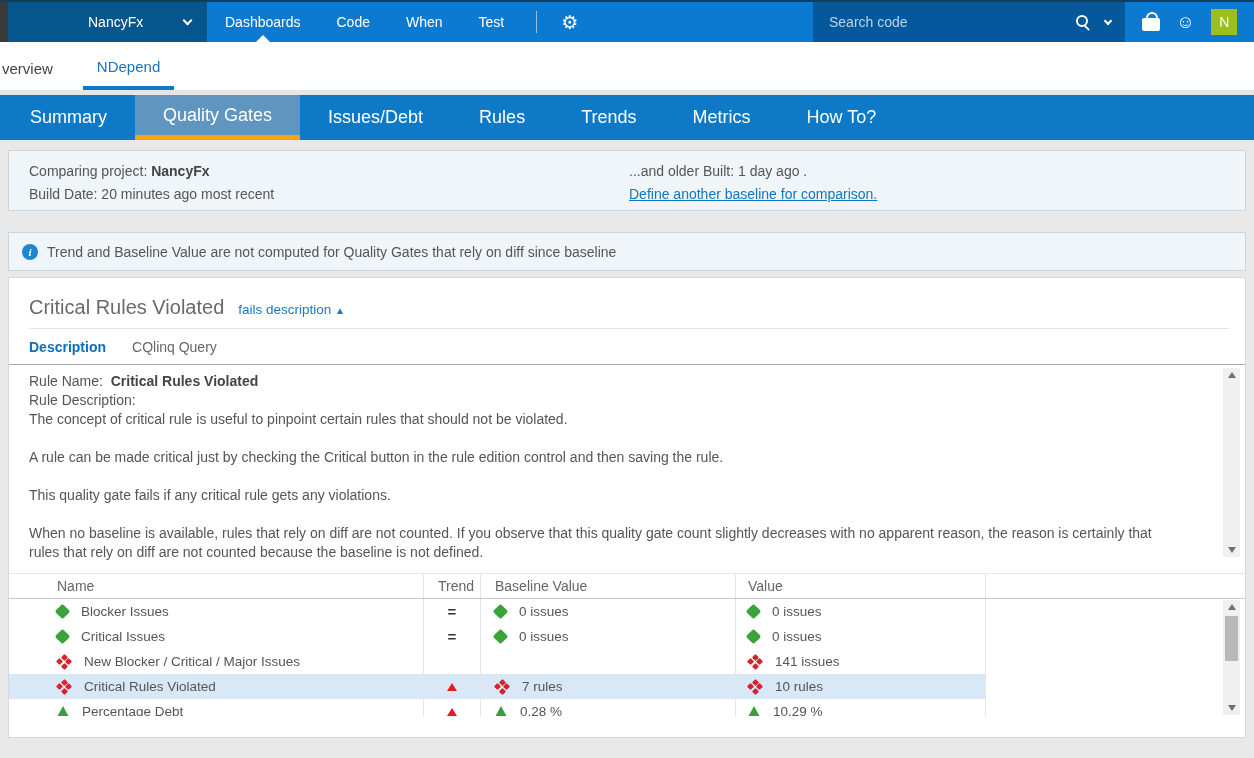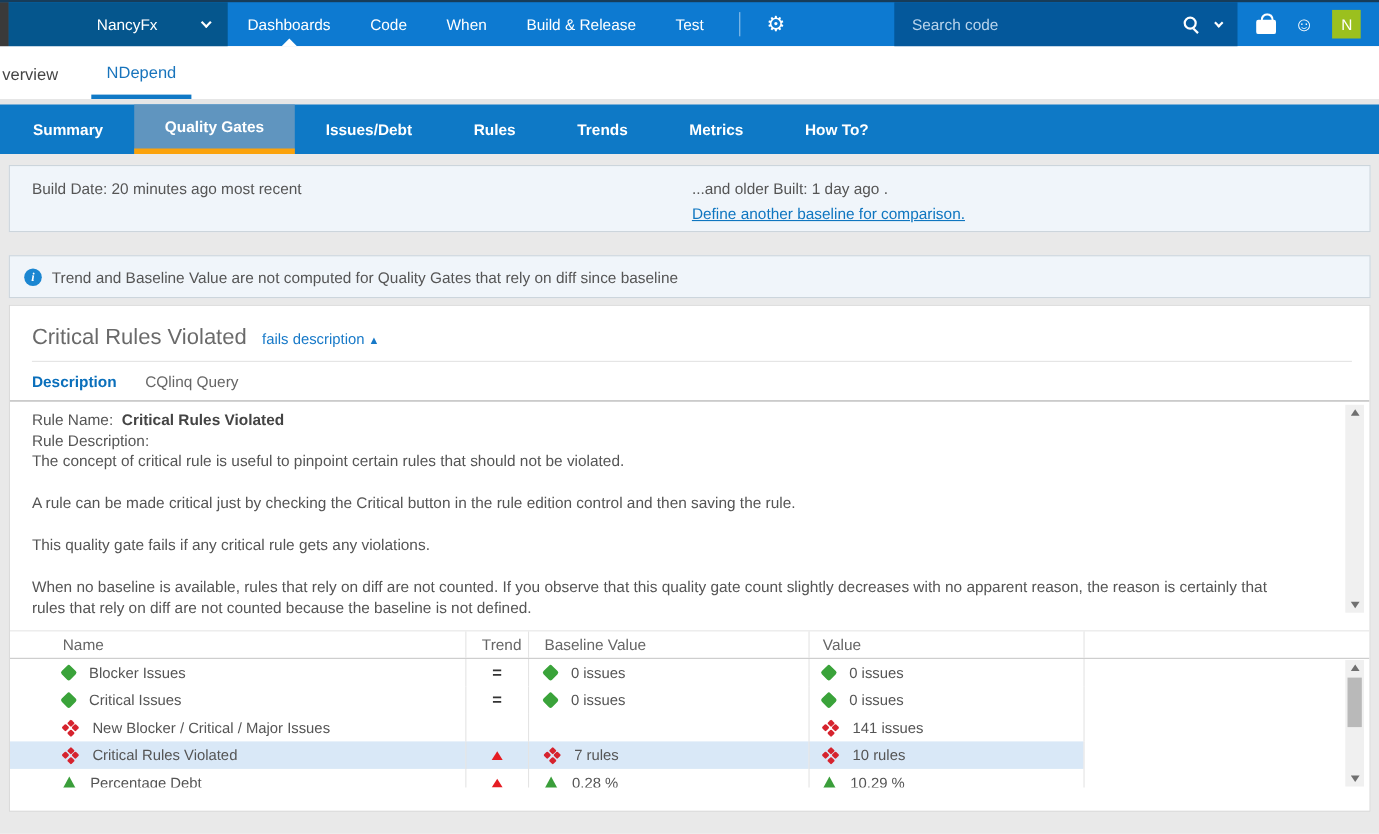--- a/index.html
+++ b/index.html
@@ -41,21 +41,21 @@
   .hubrow { height:48px; background:#fff; display:flex; align-items:stretch; }
   .hubtab { display:flex; align-items:center; padding:0 2px; margin-top:4px; color:#444; font-size:15px; cursor:pointer; }
   .hubtab.active { color:#1874bc; border-bottom:4px solid #1079c6; padding:0 14px; margin-left:28px; }
   .gap5 { height:5px; background:#e6e6e6; }
   .gap10 { height:10px; }
   .gap21 { height:21px; }
   .gap6 { height:6px; }
 
   
   .nav { height:45px; background:#0e79c6; display:flex; padding-left:2px; }
-  .nav-item { color:#fff; font-size:14px; display:flex; align-items:center; padding:0 28px; cursor:pointer;font-weight:bold; }
+  .nav-item { color:#fff; font-size:18px; display:flex; align-items:center; padding:0 28px; cursor:pointer; }
   .nav-item.selected { background:#6095bf; border-bottom:5px solid #fba20b; }
 
   
   .infobox { margin:0 8px; background:#f0f5fa; border:1px solid #ccd5dc; }
   .baseline-box { height:61px; display:flex; padding:9px 0 0 20px; }
   .baseline-left { width:600px; line-height:23px; }
   .baseline-right { flex:1; line-height:23px; }
   .bold { font-weight:bold; color:#444; }
   a.link { color:#0f76c0; text-decoration:underline; cursor:pointer; }
   .notice-box { height:39px; display:flex; align-items:center; padding-left:13px; }
@@ -126,23 +126,20 @@
       <span>Dashboards</span>
         <span class="caret"></span>
     </div>
     <div class="menu-item">
         <span>Code</span>
       </div>
     <div class="menu-item">
         <span>When</span>
       </div>
     <div class="menu-item">
-        <span>Build &amp; Release</span>
-      </div>
-    <div class="menu-item">
         <span>Test</span>
       </div>
   </div>
   <div class="tb-divider"></div>
   <div class="gear">⚙</div>
   <div class="tb-spacer"></div>
   <div class="searchbox">
     <input type="text" placeholder="Search code" style="">
     <span class="mag"></span>
     <span class="chev"></span>
@@ -166,20 +163,21 @@
   <div class="nav-item">Issues/Debt</div>
   <div class="nav-item">Rules</div>
   <div class="nav-item">Trends</div>
   <div class="nav-item">Metrics</div>
   <div class="nav-item">How To?</div>
 </div>
 <div class="gap10"></div>
 
 <div class="infobox baseline-box">
   <div class="baseline-left">
+    <div><span>Comparing project: </span><span class="bold">NancyFx</span></div>
     <div>Build Date: 20 minutes ago most recent</div>
   </div>
   <div class="baseline-right">
     <div>...and older Built: 1 day ago .</div>
     <div><a class="link">Define another baseline for comparison.</a></div>
   </div>
 </div>
 <div class="gap21"></div>
 
 <div class="infobox notice-box">

